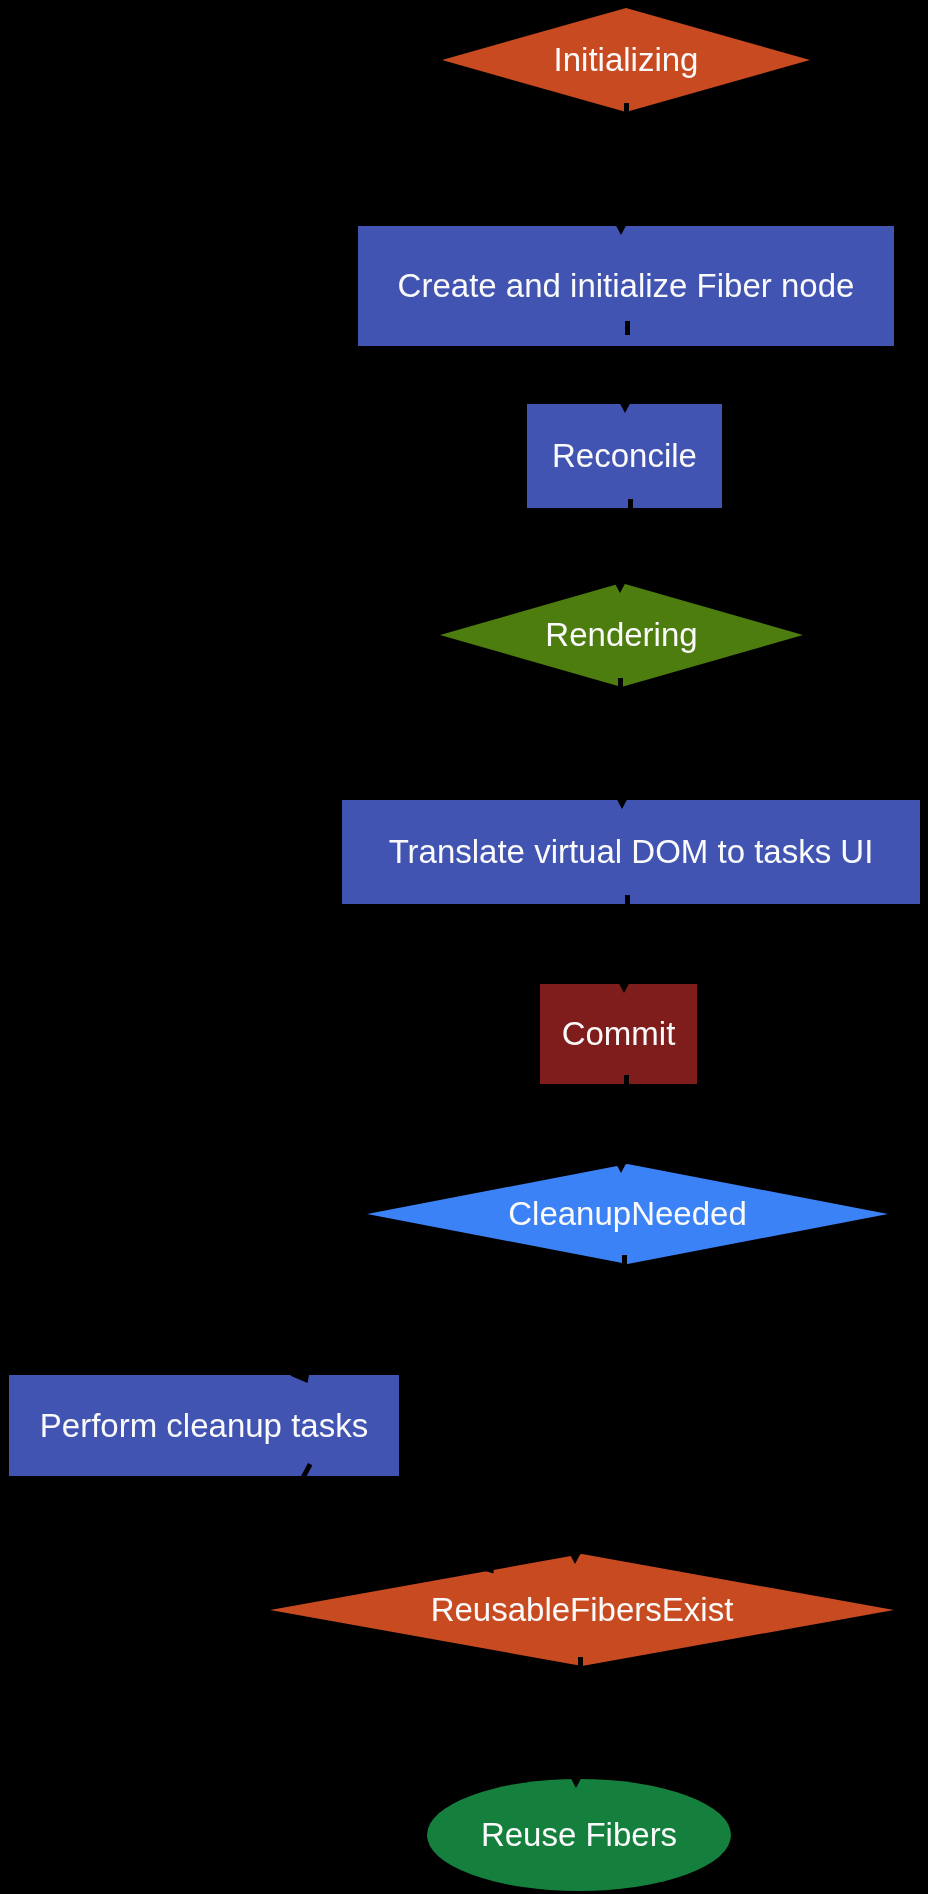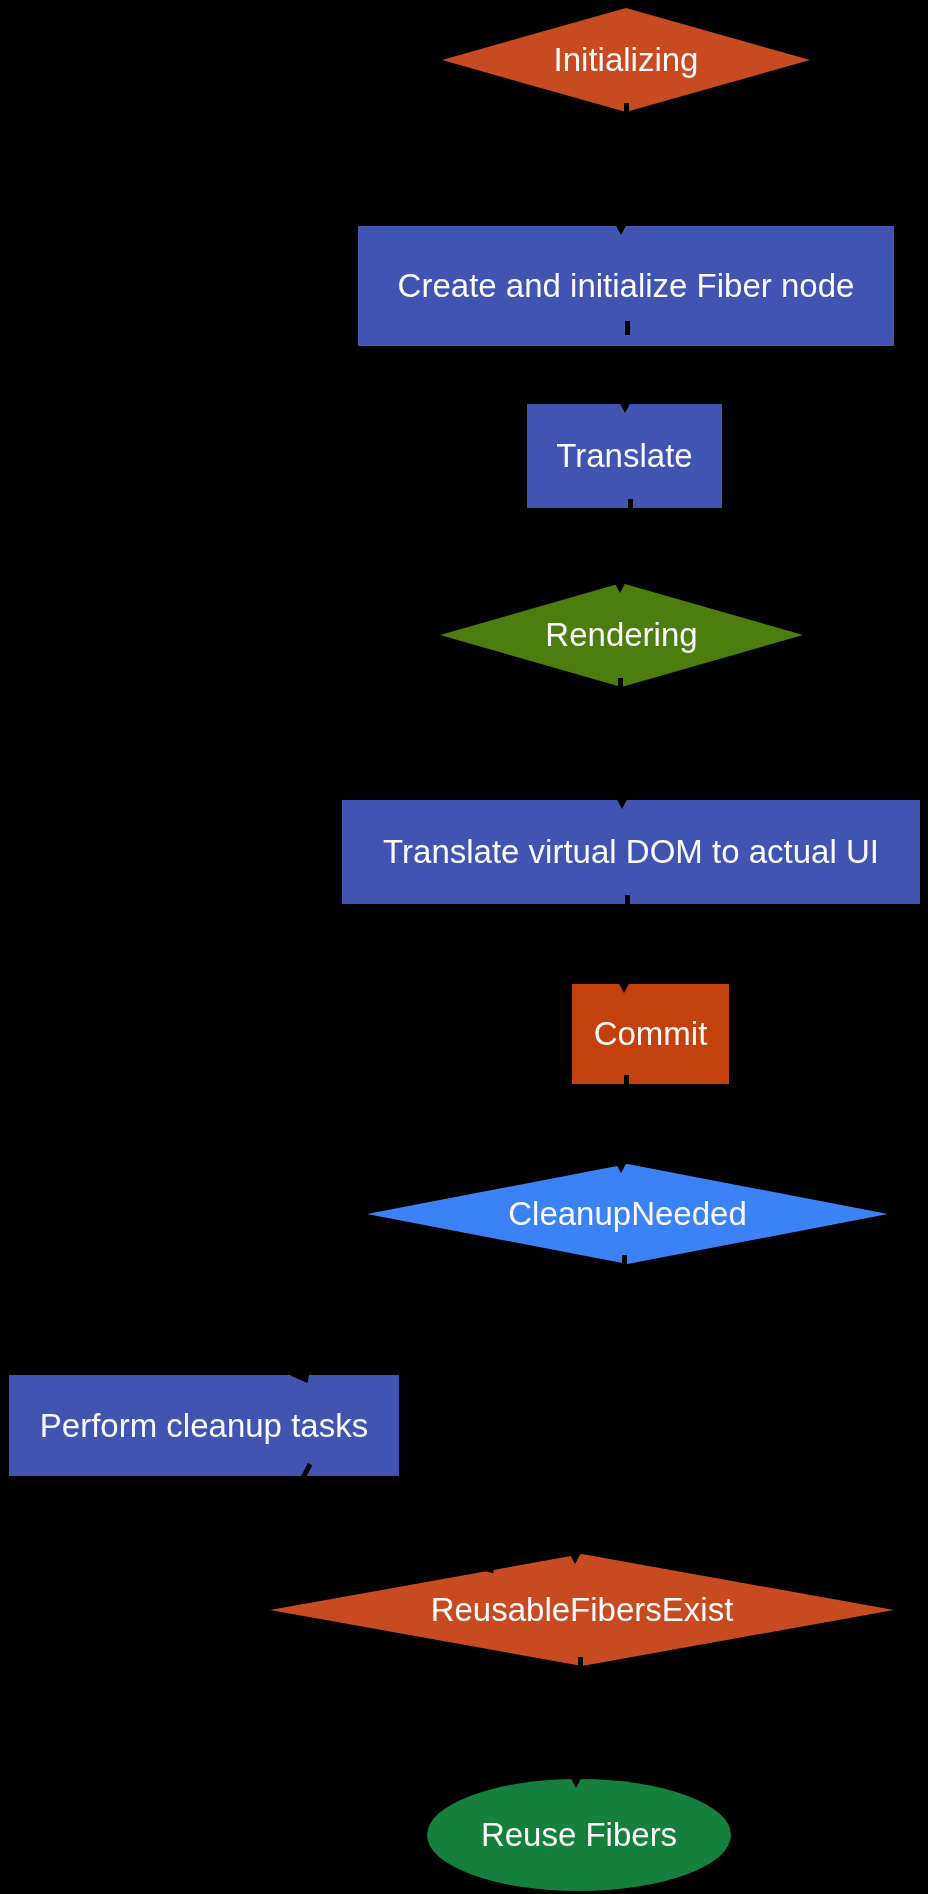--- a/index.html
+++ b/index.html
@@ -45,32 +45,32 @@
 
   <div class="node shape-diamond" style="left: 442px; top: 8px; width: 368px; height: 104px; background-color: rgb(200, 74, 33);">
     <span>Initializing</span>
   </div>
 
   <div class="node shape-rect" style="left: 358px; top: 226px; width: 536px; height: 120px; background-color: rgb(66, 84, 178);">
     <span>Create and initialize Fiber node</span>
   </div>
 
   <div class="node shape-rect" style="left: 527px; top: 404px; width: 195px; height: 104px; background-color: rgb(66, 84, 178);">
-    <span>Translate</span>
+    <span>Reconcile</span>
   </div>
 
   <div class="node shape-diamond" style="left: 440px; top: 583px; width: 363px; height: 104px; background-color: #4d7c0f;">
     <span>Rendering</span>
   </div>
 
   <div class="node shape-rect" style="left: 342px; top: 800px; width: 578px; height: 104px; background-color: rgb(66, 84, 178);">
-    <span>Translate virtual DOM to actual UI</span>
+    <span>Translate virtual DOM to tasks UI</span>
   </div>
 
-  <div class="node shape-rect" style="left: 572px; top: 984px; width: 157px; height: 100px; background-color: #c2410c;">
+  <div class="node shape-rect" style="left: 540px; top: 984px; width: 157px; height: 100px; background-color: #7f1d1d;">
     <span>Commit</span>
   </div>
 
   <div class="node shape-diamond" style="left: 367px; top: 1164px; width: 521px; height: 100px; background-color: #3b82f6;">
     <span>CleanupNeeded</span>
   </div>
 
   <div class="node shape-rect" style="left: 9px; top: 1375px; width: 390px; height: 101px; background-color: rgb(66, 84, 178); justify-content: center;">
     <span>Perform cleanup tasks</span>
   </div>

